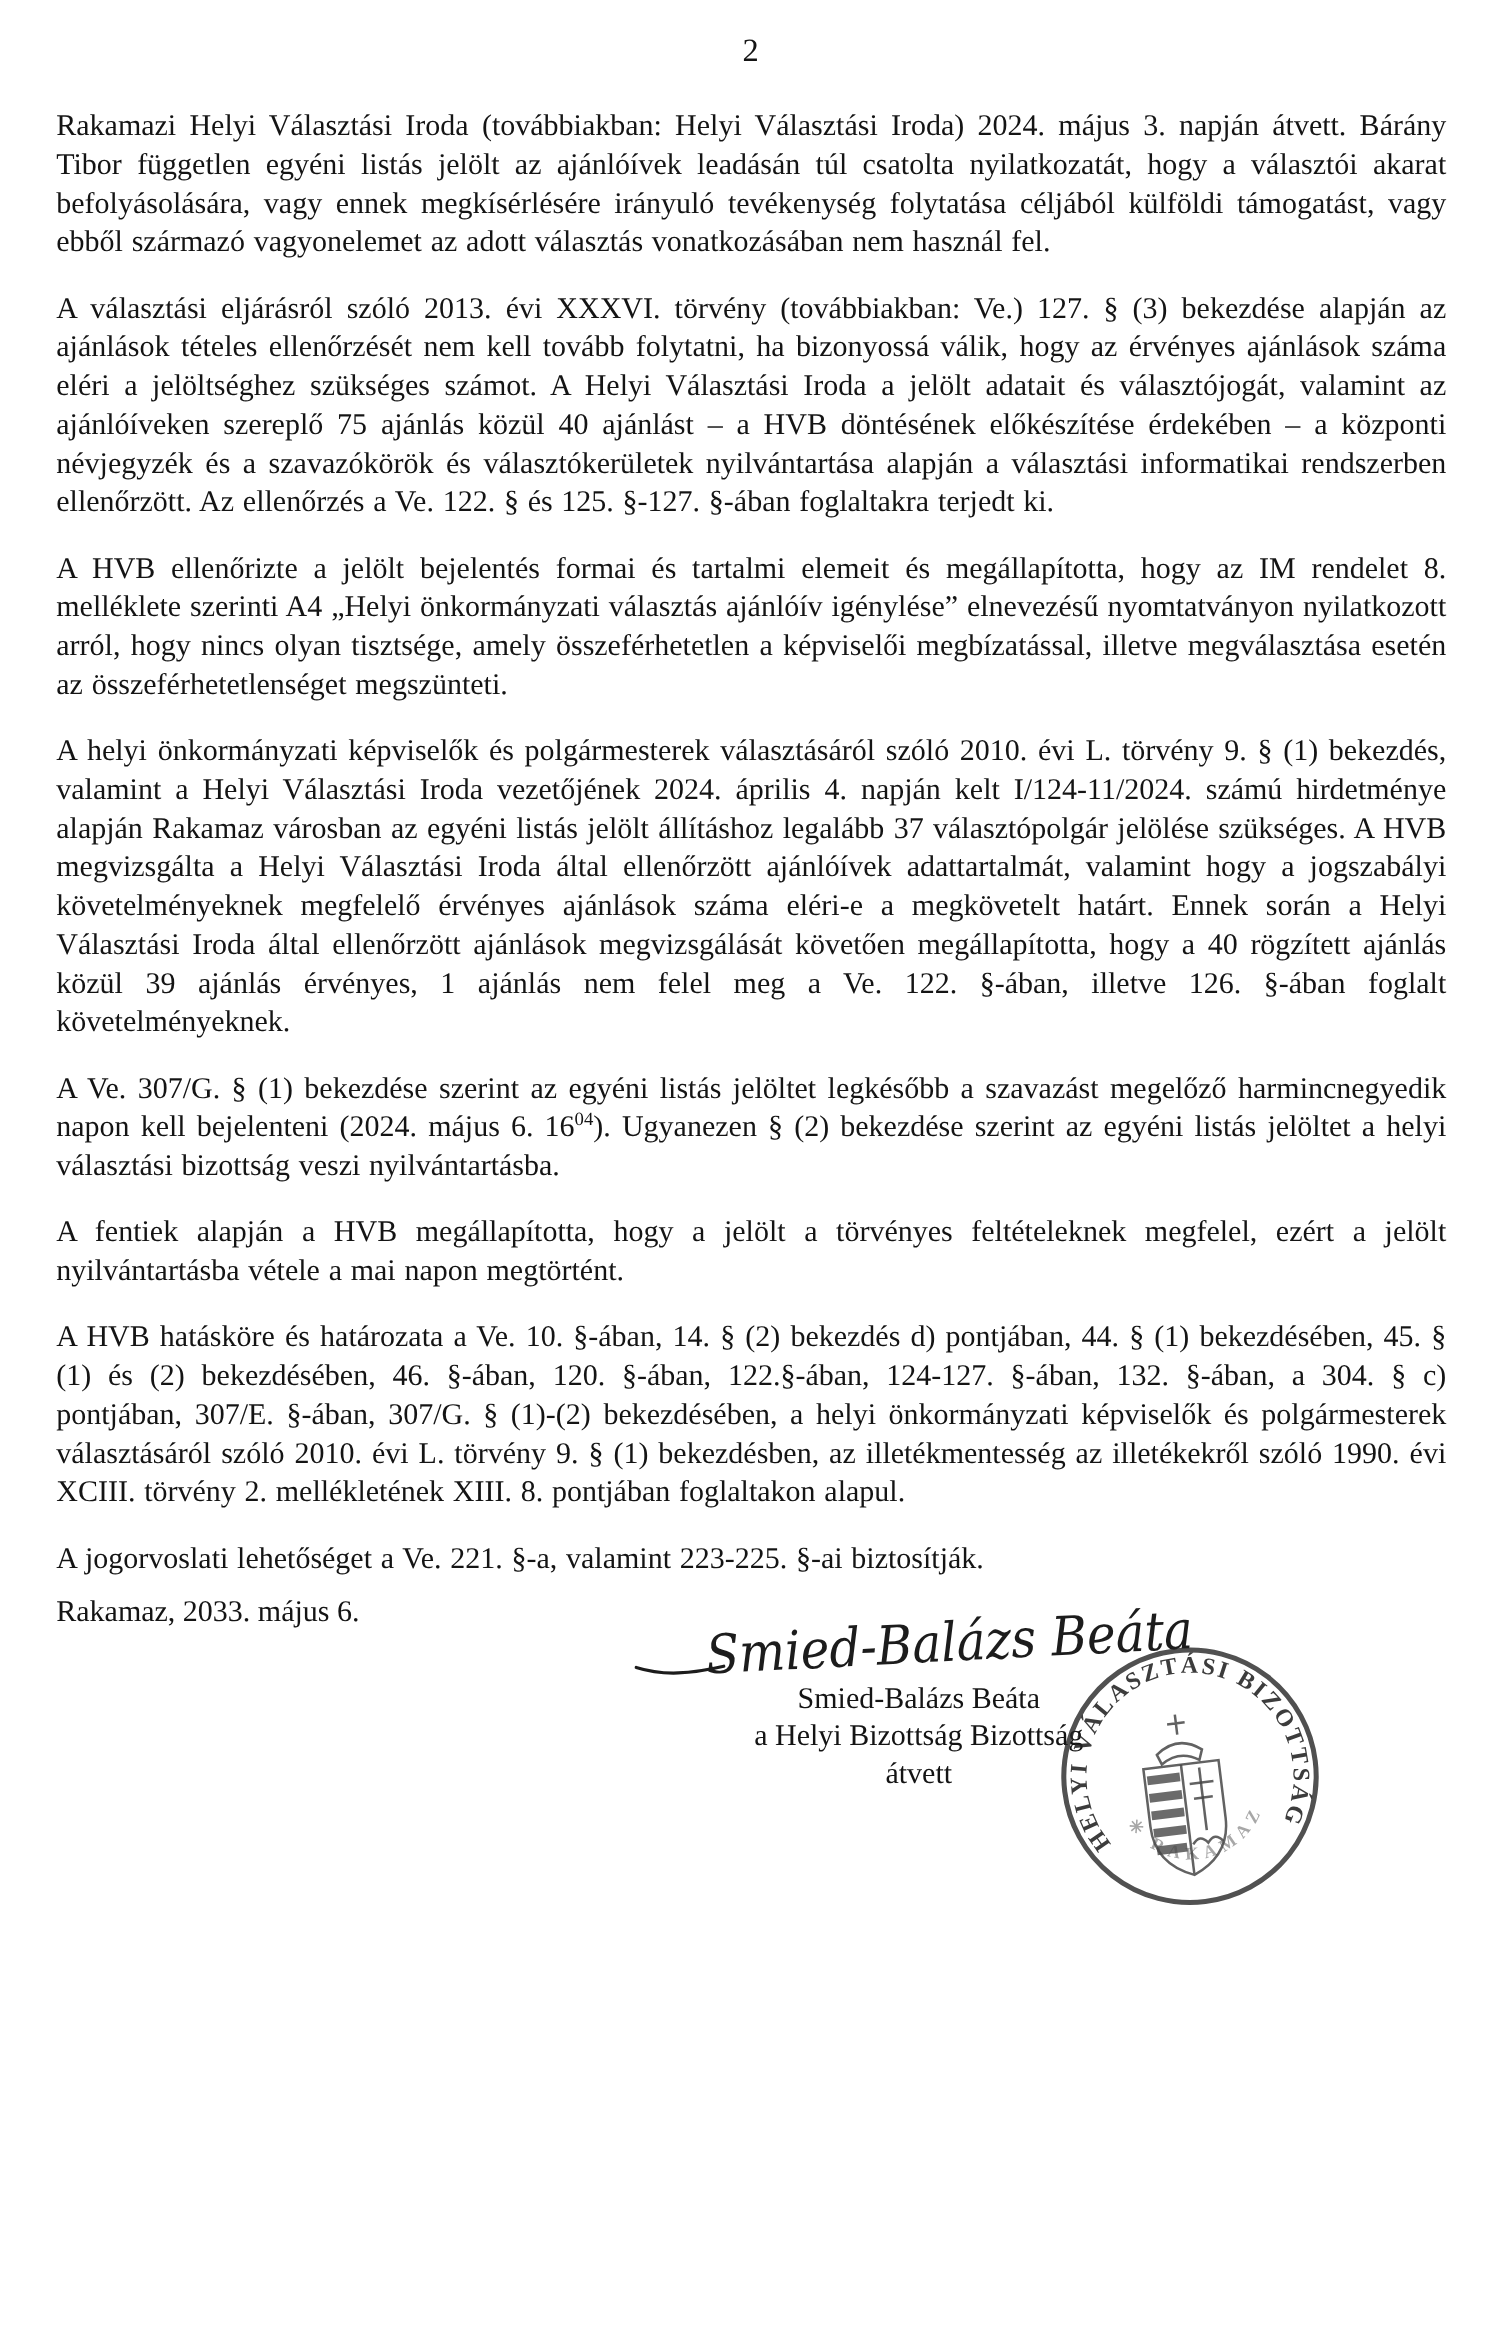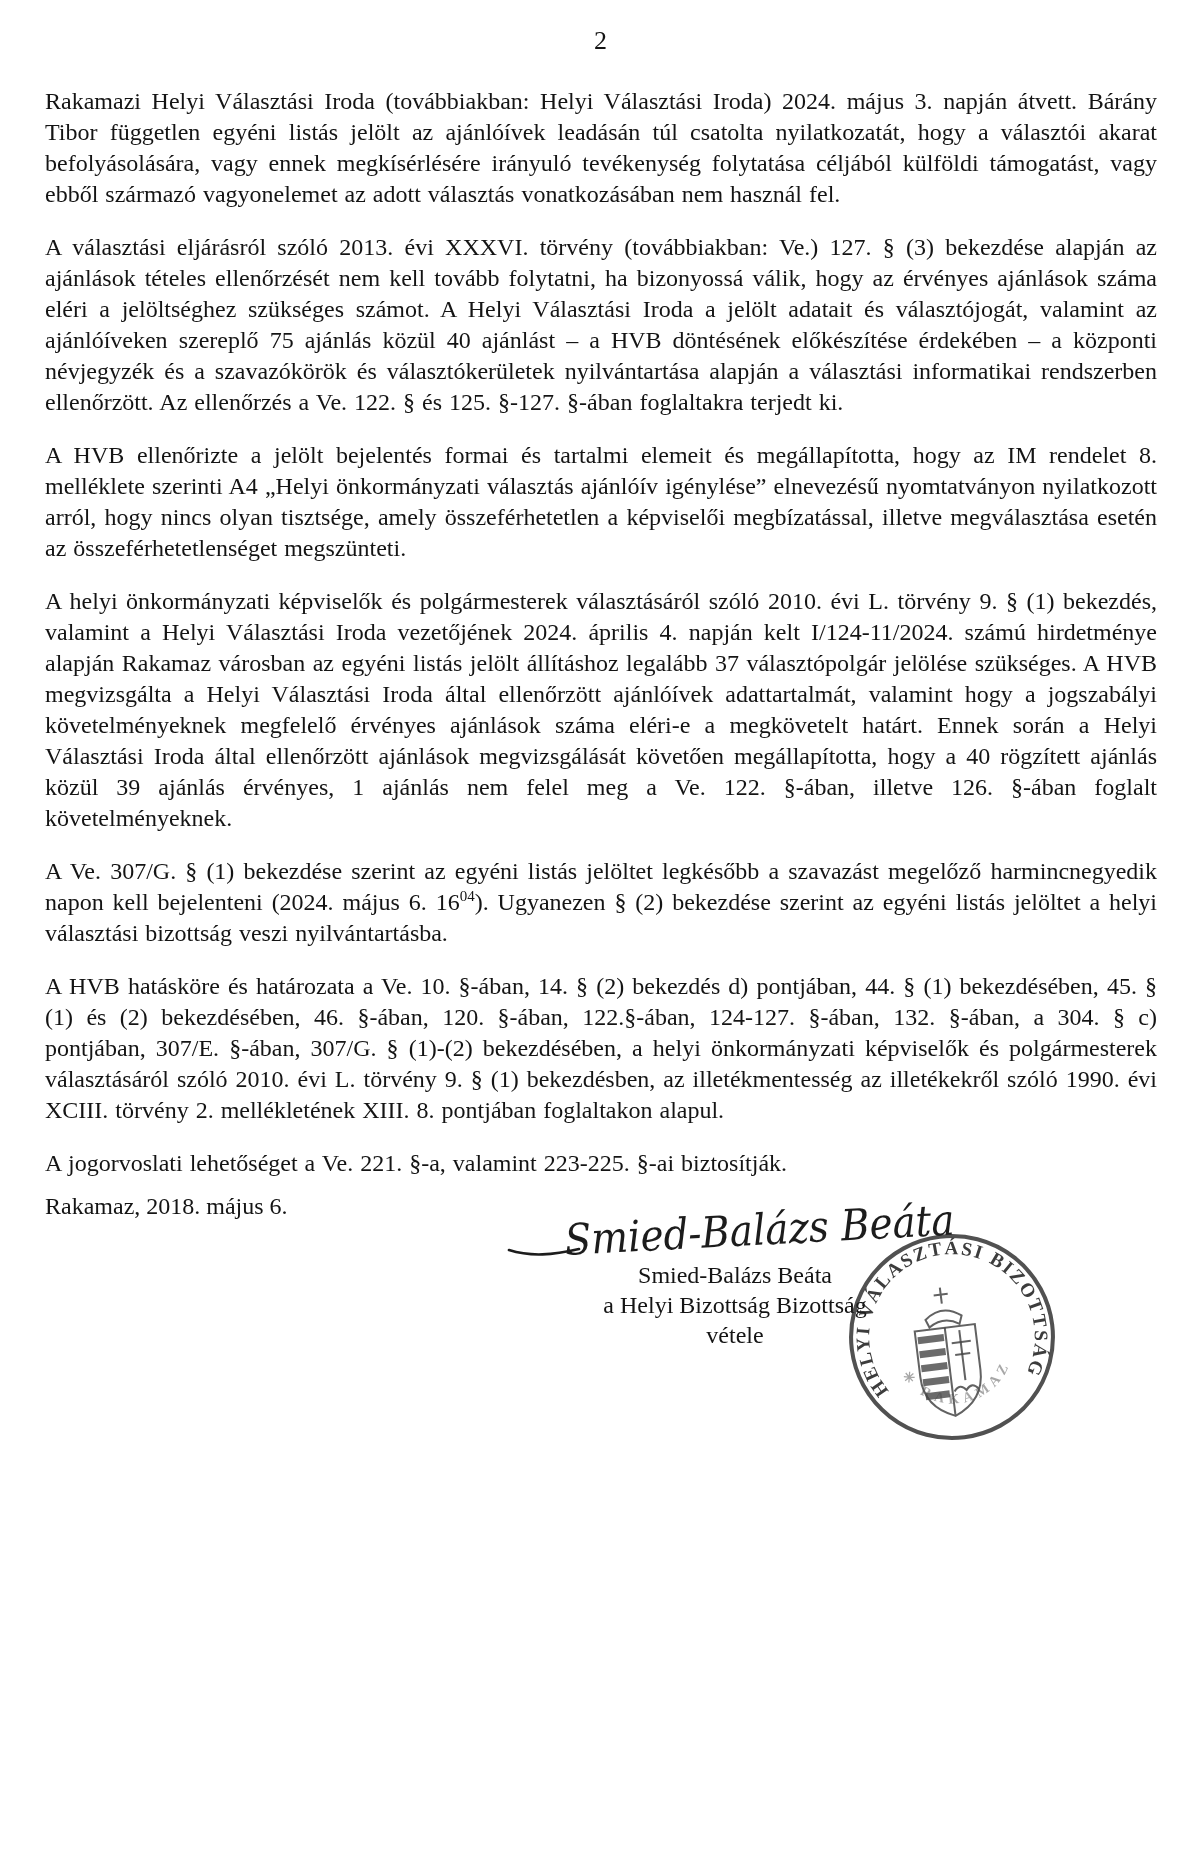--- a/index.html
+++ b/index.html
@@ -97,36 +97,37 @@
 <div class="page">
 
   <div class="page-number">2</div>
 
   <div class="body-text">
     <p>Rakamazi Helyi Választási Iroda (továbbiakban: Helyi Választási Iroda) 2024. május 3. napján átvett. Bárány Tibor független egyéni listás jelölt az ajánlóívek leadásán túl csatolta nyilatkozatát, hogy a választói akarat befolyásolására, vagy ennek megkísérlésére irányuló tevékenység folytatása céljából külföldi támogatást, vagy ebből származó vagyonelemet az adott választás vonatkozásában nem használ fel.</p>
     <p>A választási eljárásról szóló 2013. évi XXXVI. törvény (továbbiakban: Ve.) 127. § (3) bekezdése alapján az ajánlások tételes ellenőrzését nem kell tovább folytatni, ha bizonyossá válik, hogy az érvényes ajánlások száma eléri a jelöltséghez szükséges számot. A Helyi Választási Iroda a jelölt adatait és választójogát, valamint az ajánlóíveken szereplő 75 ajánlás közül 40 ajánlást – a HVB döntésének előkészítése érdekében – a központi névjegyzék és a szavazókörök és választókerületek nyilvántartása alapján a választási informatikai rendszerben ellenőrzött. Az ellenőrzés a Ve. 122. § és 125. §-127. §-ában foglaltakra terjedt ki.</p>
     <p>A HVB ellenőrizte a jelölt bejelentés formai és tartalmi elemeit és megállapította, hogy az IM rendelet 8. melléklete szerinti A4 „Helyi önkormányzati választás ajánlóív igénylése” elnevezésű nyomtatványon nyilatkozott arról, hogy nincs olyan tisztsége, amely összeférhetetlen a képviselői megbízatással, illetve megválasztása esetén az összeférhetetlenséget megszünteti.</p>
     <p>A helyi önkormányzati képviselők és polgármesterek választásáról szóló 2010. évi L. törvény 9. § (1) bekezdés, valamint a Helyi Választási Iroda vezetőjének 2024. április 4. napján kelt I/124-11/2024. számú hirdetménye alapján Rakamaz városban az egyéni listás jelölt állításhoz legalább 37 választópolgár jelölése szükséges. A HVB megvizsgálta a Helyi Választási Iroda által ellenőrzött ajánlóívek adattartalmát, valamint hogy a jogszabályi követelményeknek megfelelő érvényes ajánlások száma eléri-e a megkövetelt határt. Ennek során a Helyi Választási Iroda által ellenőrzött ajánlások megvizsgálását követően megállapította, hogy a 40 rögzített ajánlás közül 39 ajánlás érvényes, 1 ajánlás nem felel meg a Ve. 122. §-ában, illetve 126. §-ában foglalt követelményeknek.</p>
     <p><span>A Ve. 307/G. § (1) bekezdése szerint az egyéni listás jelöltet legkésőbb a szavazást megelőző harmincnegyedik napon kell bejelenteni (2024. május 6. 16</span><sup class="hour-sup">04</sup><span>). Ugyanezen § (2) bekezdése szerint az egyéni listás jelöltet a helyi választási bizottság veszi nyilvántartásba.</span></p>
+    <p>A fentiek alapján a HVB megállapította, hogy a jelölt a törvényes feltételeknek megfelel, ezért a jelölt nyilvántartásba vétele a mai napon megtörtént.</p>
     <p>A HVB hatásköre és határozata a Ve. 10. §-ában, 14. § (2) bekezdés d) pontjában, 44. § (1) bekezdésében, 45. § (1) és (2) bekezdésében, 46. §-ában, 120. §-ában, 122.§-ában, 124-127. §-ában, 132. §-ában, a 304. § c) pontjában, 307/E. §-ában, 307/G. § (1)-(2) bekezdésében, a helyi önkormányzati képviselők és polgármesterek választásáról szóló 2010. évi L. törvény 9. § (1) bekezdésben, az illetékmentesség az illetékekről szóló 1990. évi XCIII. törvény 2. mellékletének XIII. 8. pontjában foglaltakon alapul.</p>
     <p class="last-para">A jogorvoslati lehetőséget a Ve. 221. §-a, valamint 223-225. §-ai biztosítják.</p>
   </div>
 
-  <p class="dateline">Rakamaz, 2018. május 6.</p>
+  <p class="dateline">Rakamaz, 2033. május 6.</p>
 
   <div class="closing">
 
     <div class="sig-block">
       <svg class="sig-script-svg" width="480" height="66" viewBox="0 0 480 66">
         <path class="sig-line" d="M 14,50 C 36,57 58,55 84,49"></path>
         <text class="sig-script-text" x="70" y="46" textLength="390" lengthAdjust="spacingAndGlyphs" transform="rotate(-3 240 40)">Smied-Balázs Beáta</text>
       </svg>
       <div class="sig-name">Smied-Balázs Beáta</div>
       <div class="sig-org">a Helyi Bizottság Bizottság</div>
-      <div class="sig-title">vétele</div>
+      <div class="sig-title">átvett</div>
     </div>
 
     <div class="stamp">
       <svg viewBox="0 0 212 212">
         <circle class="stamp-border" cx="106" cy="106" r="100"></circle>
         <defs>
           <path id="ringPath" d="M 43.2 158.7 A 82 82 0 1 1 168.8 158.7" fill="none"></path>
           <path id="bottomPath" d="M 52 138 A 60 60 0 0 0 160 138" fill="none"></path>
         </defs>
         <text class="stamp-ring-text"><textPath href="#ringPath" startOffset="50%" text-anchor="middle">HELYI VÁLASZTÁSI BIZOTTSÁG</textPath></text>

